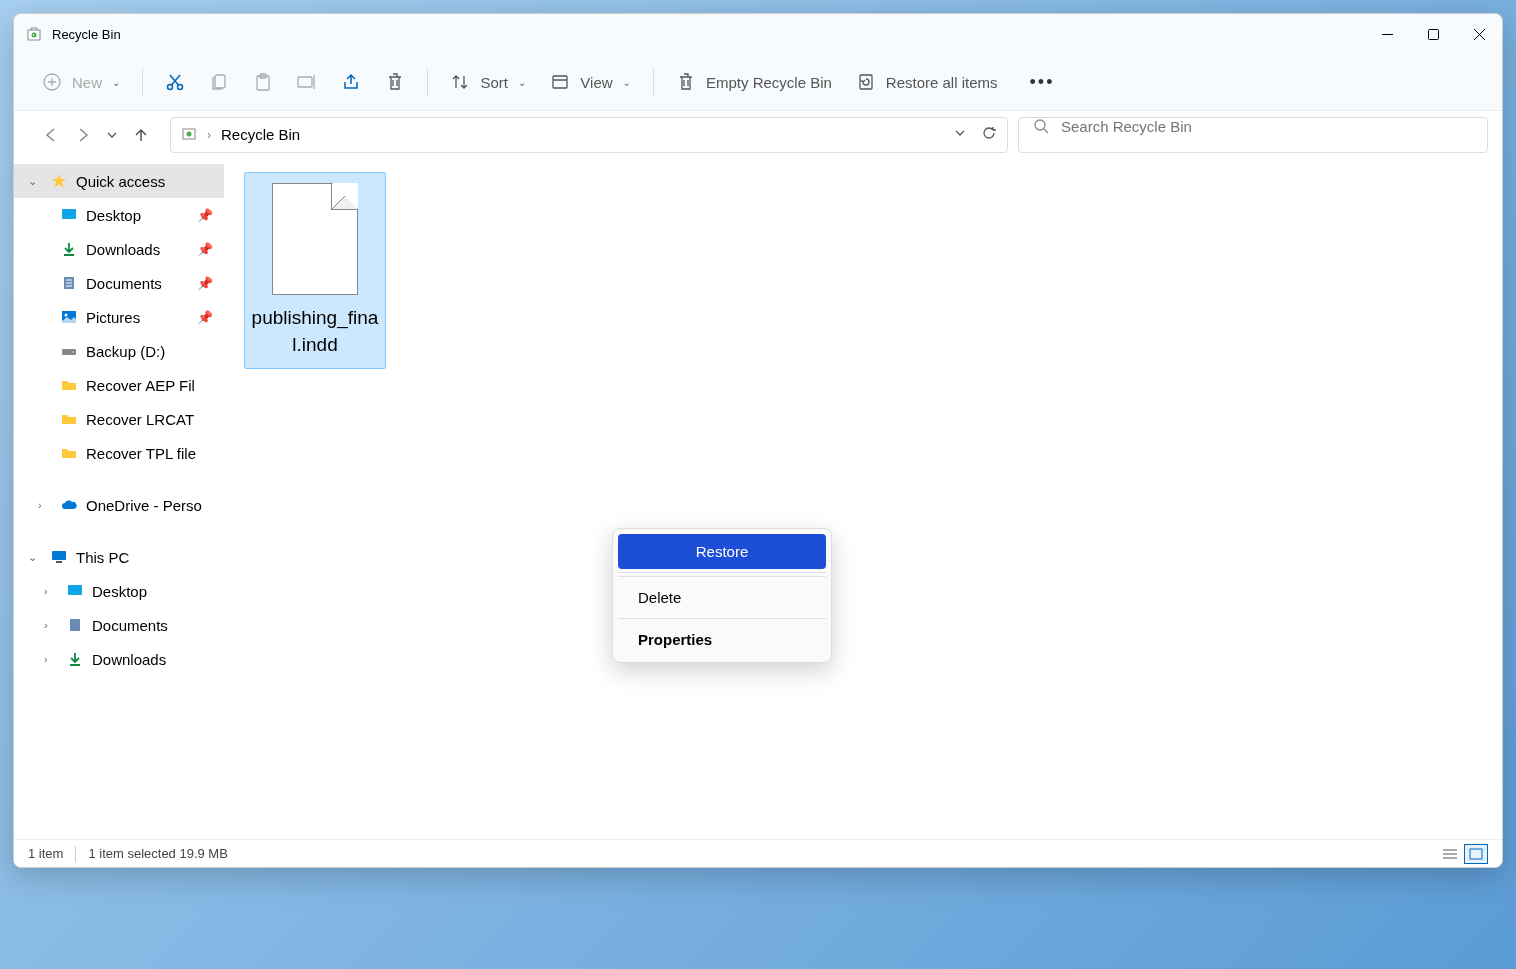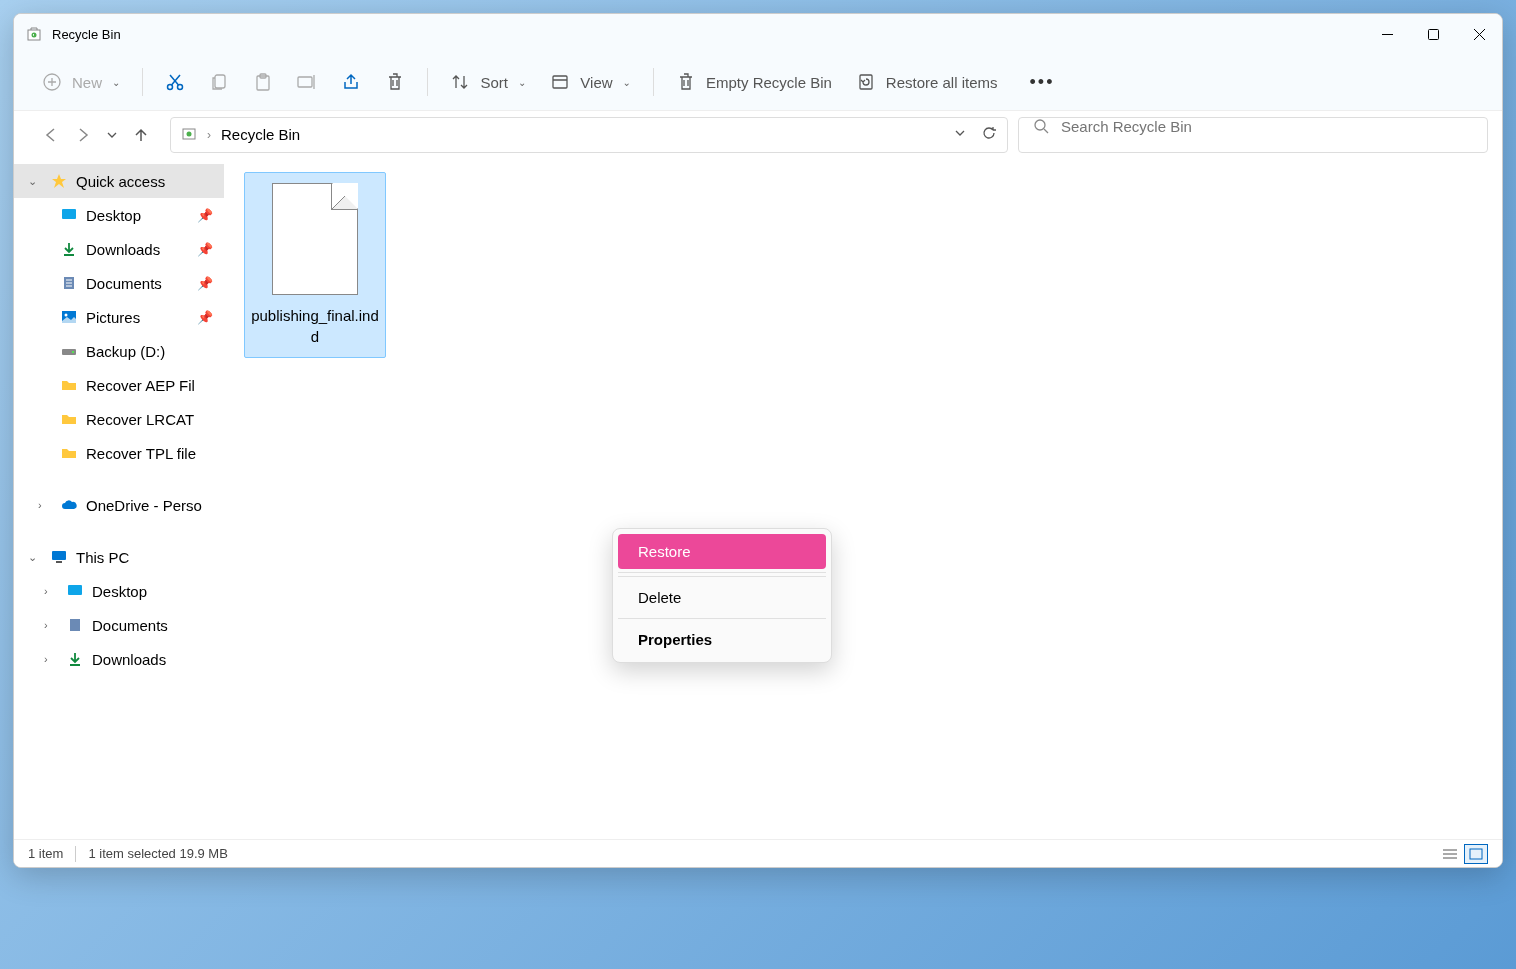--- a/index.html
+++ b/index.html
@@ -36,24 +36,24 @@
 .sb-item.child2 { padding-left: 46px; }
 .sb-chevron { width: 14px; font-size: 11px; color: #666; }
 .sb-icon { width: 18px; height: 18px; display: flex; align-items: center; justify-content: center; flex-shrink:0; }
 .sb-pin { margin-left: auto; color: #888; font-size:13px; }
 .sb-spacer { height: 18px; }
 .main-area { flex: 1; padding: 14px 20px; position: relative; }
 .file-item { width: 142px; display: flex; flex-direction: column; align-items: center; padding: 10px 6px; border: 1px solid #80c8ff; background: #cce8ff; border-radius: 2px; cursor: pointer; }
 .file-icon-box { width: 86px; height: 112px; background: #fff; border: 1px solid #888; position: relative; margin-bottom: 10px; }
 .file-fold { position: absolute; top: 0; right: 0; width: 26px; height: 26px; background: linear-gradient(135deg, #fff 0%, #fff 48%, #888 49%, #888 51%, #f0f0f0 52%); border-left:1px solid #888; border-bottom: 1px solid #888;}
 .file-fold::before{ content:""; position:absolute; top:-1px; right:-1px; width:26px; height:26px; background:#fff; clip-path: polygon(100% 0, 0 0, 100% 100%);}
-.file-name { font-size: 15px; text-align: center; line-height: 1.4; word-break: break-all; }
+.file-name { font-size: 19px; text-align: center; line-height: 1.4; word-break: break-all; }
 .context-menu { position: absolute; top: 370px; left: 388px; width: 220px; background: #fafafa; border: 1px solid #ddd; border-radius: 8px; box-shadow: 0 8px 24px rgba(0,0,0,0.18); padding: 5px; }
 .ctx-item { padding: 9px 20px; font-size: 15px; cursor: pointer; border-radius: 4px; }
-.ctx-item.highlighted { background: #ec4899; color: #fff; }
+.ctx-item.highlighted { background: #1d4ed8; color: #fff; text-align: center; }
 .ctx-item.bold { font-weight: 700; }
 .ctx-sep { height: 1px; background: #e0e0e0; margin: 3px 0px; }
 .statusbar { display: flex; align-items: center; height: 28px; padding: 0 14px; font-size: 13px; color: #444; border-top: 1px solid #eee; background:#fff; }
 .status-sep { width: 1px; height: 16px; background: #ccc; margin: 0 12px; }
 .status-right { margin-left: auto; display: flex; gap: 2px; }
 .view-btn { width: 24px; height: 20px; border: 1px solid transparent; display:flex; align-items:center; justify-content:center; cursor:pointer; }
 .view-btn.active { border-color: #0067c0; background:#e5f1fb; }
 </style>
 </head>
 <body>

